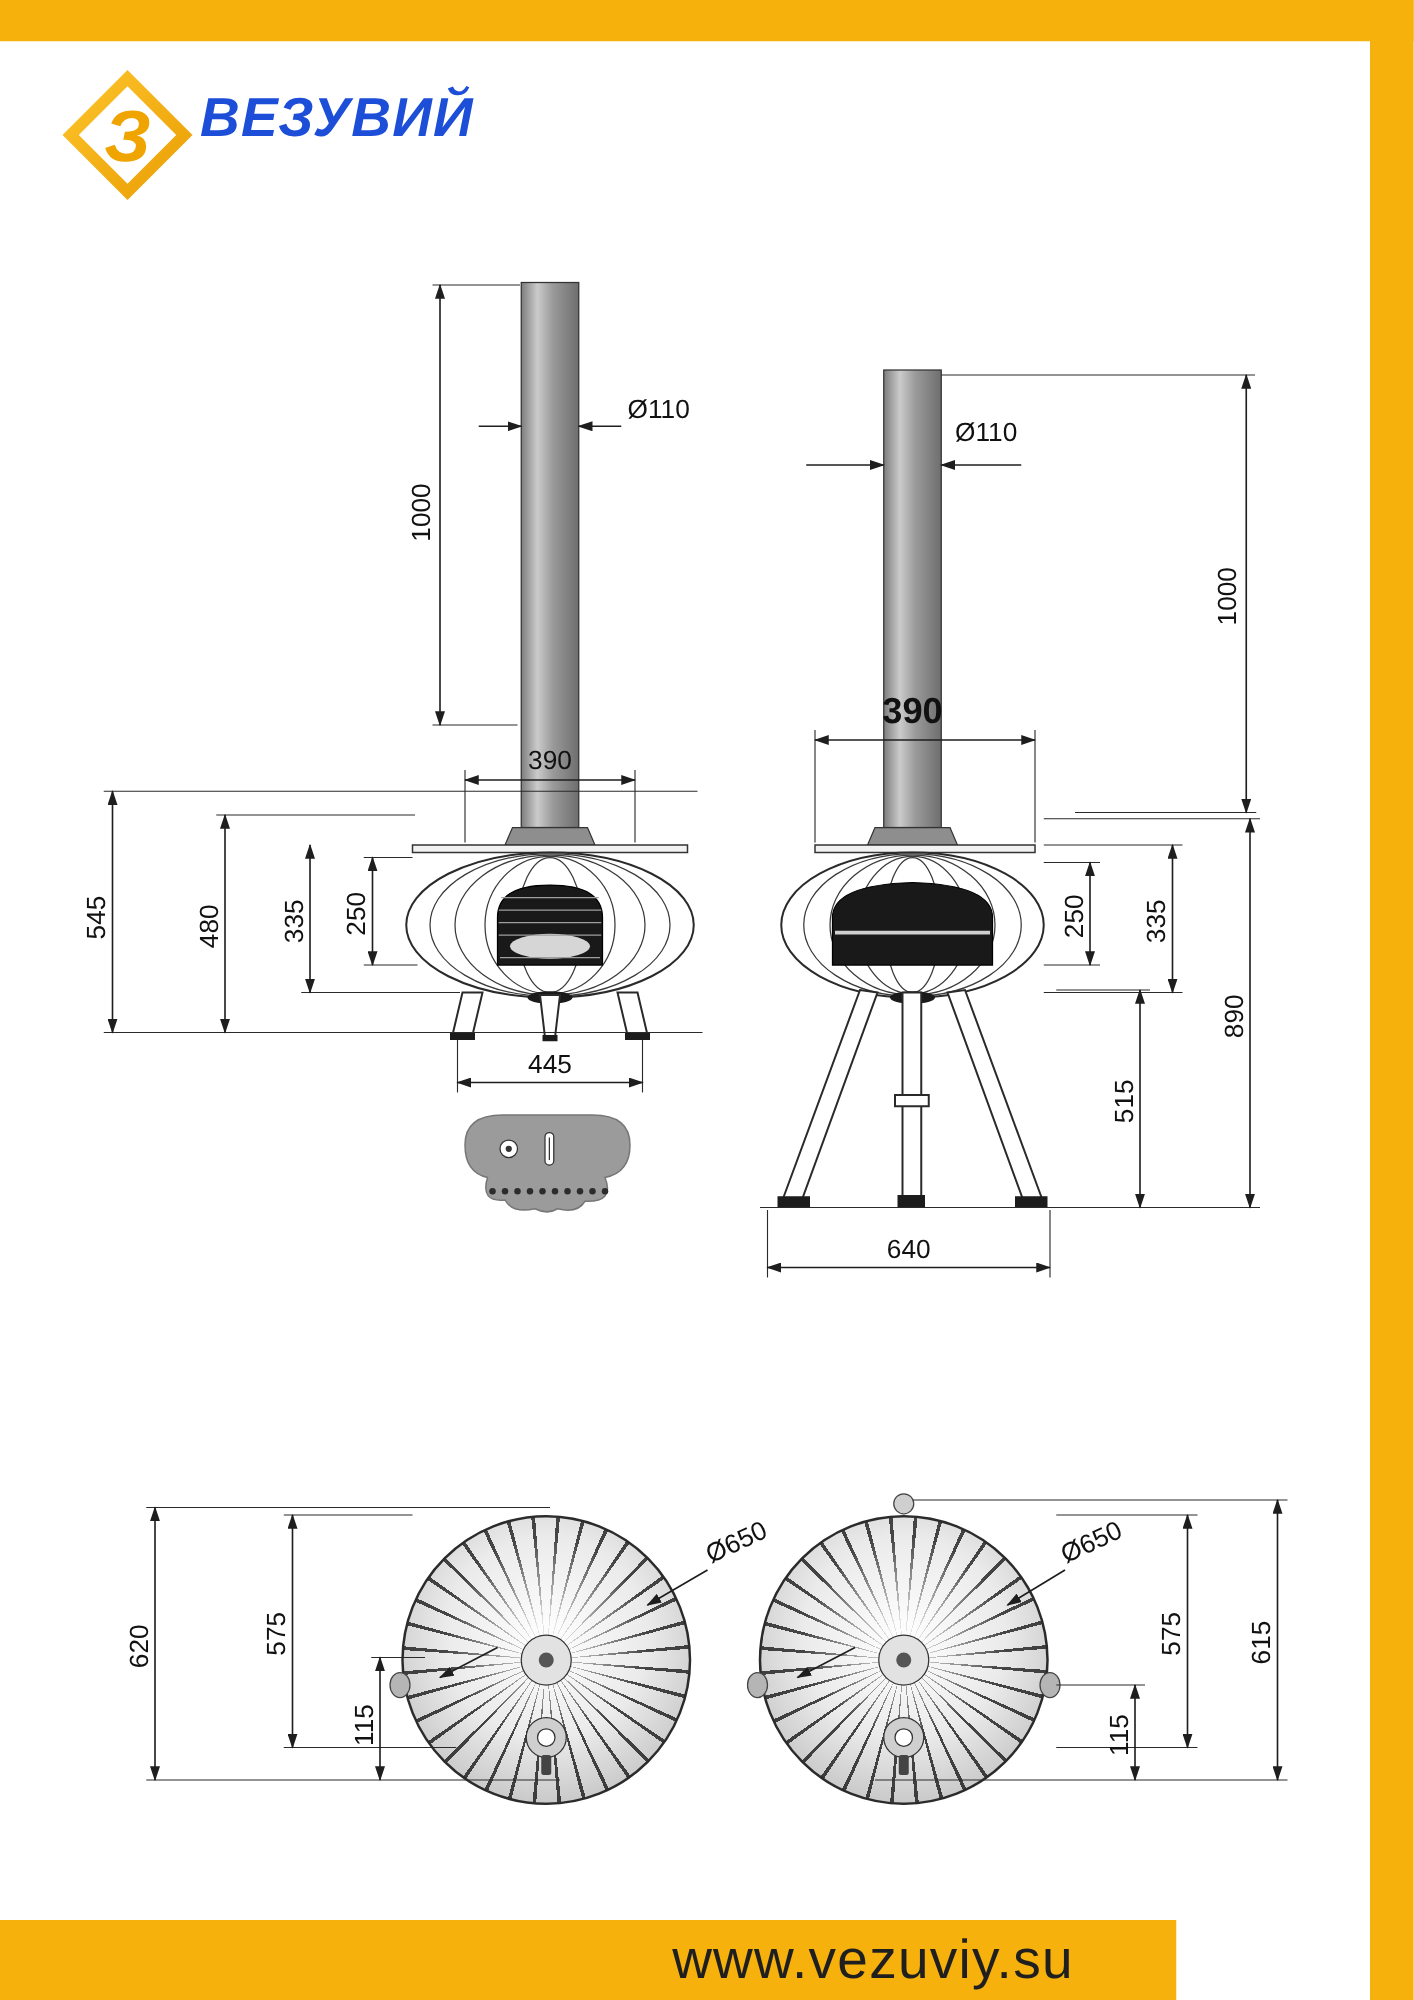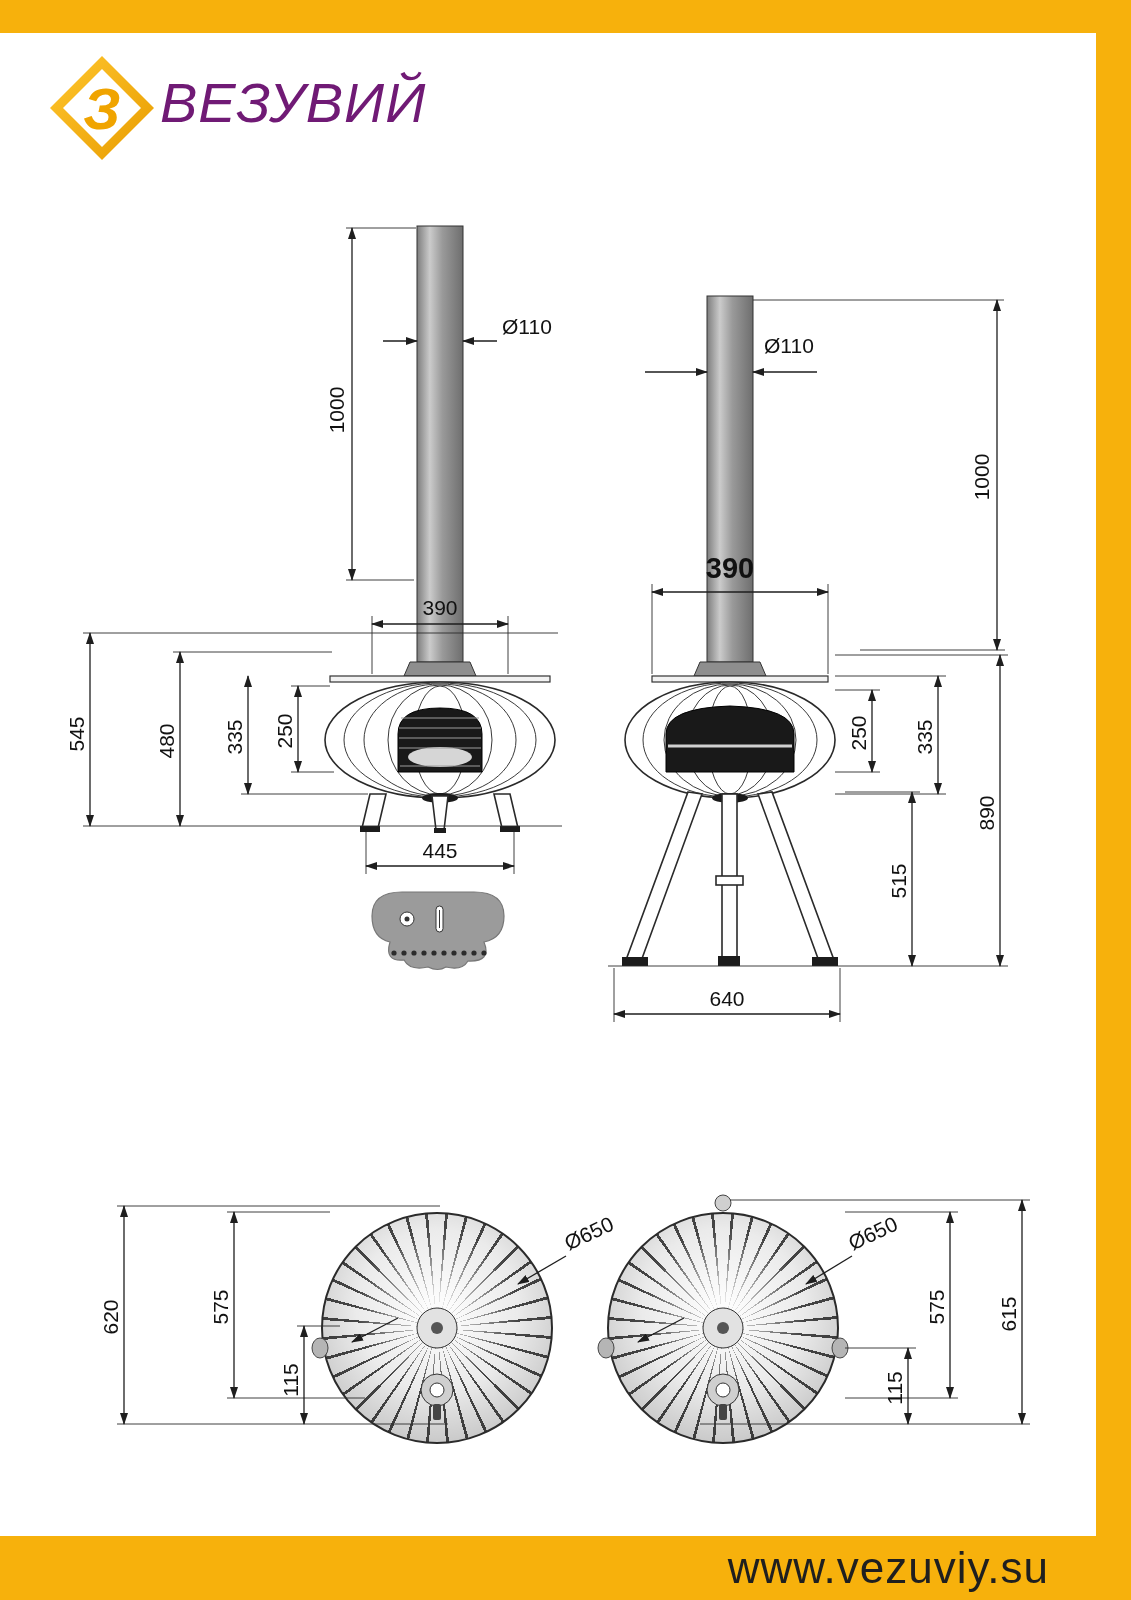--- a/index.html
+++ b/index.html
@@ -5,28 +5,28 @@
   *{margin:0;padding:0;box-sizing:border-box}
   html,body{background:#ffffff}
   body{width:1131px;height:1600px;position:relative;overflow:hidden;
        font-family:"Liberation Sans",sans-serif}
   .page{position:absolute;inset:0;background:#fff}
 
   
   .band{position:absolute;background:#f7b10c;z-index:10}
   .band-top{left:0;top:0;width:1131px;height:33px}
   .band-right{top:0;right:0;width:35px;height:1600px}
-  .band-bottom{left:0;bottom:0;width:1131px;height:64px;display:flex;
+  .band-bottom{left:0;bottom:0;width:941px;height:64px;display:flex;
                align-items:center;justify-content:flex-end;padding-right:82px}
   .website{font-size:44px;color:#1f1f1f;letter-spacing:1px}
 
   
   .logo{position:absolute;left:44px;top:50px;z-index:12}
   .brand{position:absolute;left:160px;top:70px;z-index:12;
-         font-size:56px;font-weight:normal;font-style:italic;color:#701a75;
+         font-size:44px;font-weight:bold;font-style:italic;color:#1d4ed8;
          letter-spacing:1px}
   .product{position:absolute;right:98px;top:94px;z-index:12;
            font-size:30px;color:#a3a3a2;letter-spacing:8px;word-spacing:22px}
 
   
   .topview{position:absolute;width:232px;height:232px;border-radius:50%;
            border:2px solid #2b2b2b;z-index:2;
            background:
              radial-gradient(circle at 50% 42%, rgba(255,255,255,.85) 0 7%,
                rgba(255,255,255,0) 46%, rgba(0,0,0,.20) 88%),

